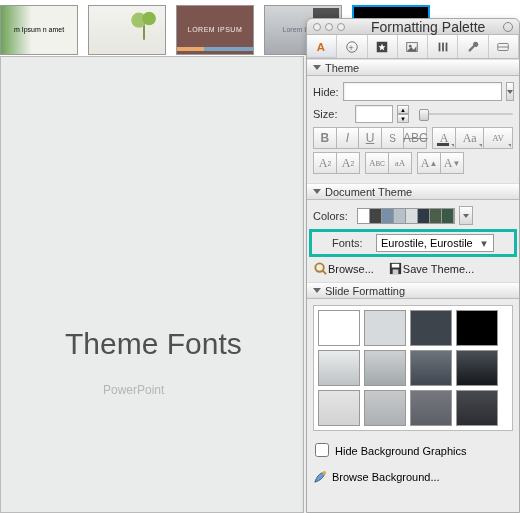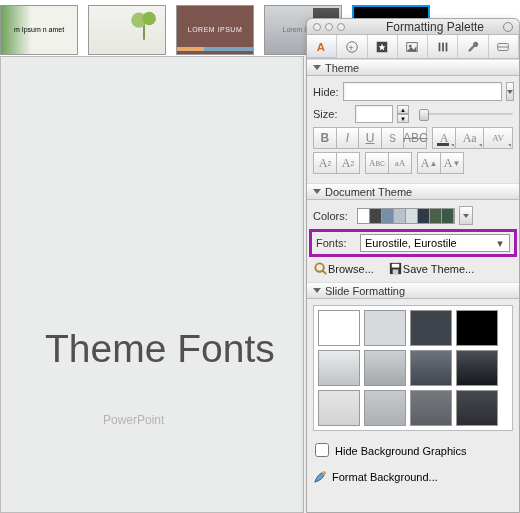--- a/index.html
+++ b/index.html
@@ -12,28 +12,28 @@
   .thumb.t1 { background: linear-gradient(to bottom, #f2f2ef, #e7e7e0); color: #6c8a35; }
   .thumb.t2 { background: #7c554f; color: #eee; font-size: 7px; letter-spacing: .5px; }
   .thumb.t3 { background: linear-gradient(#d3d6d8,#a7abb1); color: #6b6f78; }
   .thumb.t4 { background: #000; border: 2px solid #09e; }
   .t1 svg { position: absolute; right: 4px; top: 4px; width: 34px; height: 34px; }
   .t2 .accent { position: absolute; bottom: 3px; left: 0; right: 0; height: 4px; background: linear-gradient(to right, #e9a96a 35%, #7aa3c4 35%); }
   .t3 .bw { position: absolute; right: 2px; top: 2px; bottom: 2px; width: 26px; background: linear-gradient(#555,#222); }
 
   
   .canvas { position: absolute; top: 56px; left: 0; width: 304px; bottom: 0; background: #eaebeb; border: 1px solid #bbb; padding-top: 270px; }
-  .canvas h1 { font-family: "Arial Narrow", Arial, sans-serif; font-weight: 400; font-size: 39px; color: #505050; margin-left: 44px; letter-spacing: 0; }
-  .canvas .sub { font-family: Arial, sans-serif; font-size: 12px; color: #b5b5b5; margin-left: 102px; margin-top: 42px; }
+  .canvas h1 { font-family: "Arial Narrow", Arial, sans-serif; font-weight: 400; font-size: 30px; color: #505050; margin-left: 64px; letter-spacing: 0; }
+  .canvas .sub { font-family: Arial, sans-serif; font-size: 12px; color: #b5b5b5; margin-left: 102px; margin-top: 22px; }
 
   
   .palette { position: absolute; top: 18px; right: 0; width: 214px; bottom: 0; background: #ececec; border: 1px solid #aaa; border-top-left-radius: 6px; border-top-right-radius: 6px; box-shadow: 0 2px 6px rgba(0,0,0,.2); }
   .p-titlebar { height: 16px; background: linear-gradient(#f0f0f0,#d6d6d6); border-bottom: 1px solid #bbb; border-radius: 6px 6px 0 0; display: flex; align-items: center; padding: 0 6px; gap: 4px; }
   .tb-dot { width: 8px; height: 8px; border-radius: 50%; border: 1px solid #999; background: #eee; }
-  .p-title { flex: 1; text-align: center; color: #333; font-size: 12px; margin-left: 22px; }
+  .p-title { flex: 1; text-align: left; color: #333; font-size: 14px; margin-left: 22px; }
   .tb-expand { width: 10px; height: 10px; border: 1px solid #888; border-radius: 50%; }
 
   .p-tabs { height: 24px; background: linear-gradient(#fefefe,#e5e5e5); border-bottom: 1px solid #bbb; display: flex; }
   .p-tab { flex: 1; border-right: 1px solid #ccc; display: flex; align-items: center; justify-content: center; color: #555; font-size: 14px; }
   .p-tab.active { background: linear-gradient(#fff,#dcdfe6); box-shadow: inset 0 -1px 1px rgba(0,0,0,.1); }
   .p-tab svg { width: 14px; height: 14px; }
 
   .section-head { height: 17px; background: linear-gradient(#fefefe,#e0e0e0); border-top: 1px solid #ddd; border-bottom: 1px solid #bbb; display: flex; align-items: center; padding: 0 6px; color: #333; }
   .section-head .tri { display: inline-block; width: 0; height: 0; border-left: 4px solid transparent; border-right: 4px solid transparent; border-top: 5px solid #666; margin-right: 4px; }
   .section-body { padding: 6px 6px; }
@@ -53,21 +53,21 @@
   .slider::after { content: ""; position: absolute; top: 0; left: 0; width: 8px; height: 10px; background: linear-gradient(#f8f8f8,#cfcfcf); border: 1px solid #999; border-radius: 2px; }
 
   .btnrow { display: flex; gap: 0; margin-bottom: 3px; }
   .ibtn { width: 24px; height: 22px; background: linear-gradient(#fefefe,#e6e6e6); border: 1px solid #b6b6b6; margin-left: -1px; display: flex; align-items: center; justify-content: center; color: #888; font-size: 12px; font-family: "Times New Roman", serif; position: relative; }
   .ibtn:first-child { margin-left: 0; }
   .ibtn .mini-drop { position: absolute; right: 1px; bottom: 1px; width: 0; height: 0; border-left: 3px solid transparent; border-top: 3px solid #888; }
 
   
   .colors-sw { display: flex; border: 1px solid #999; }
   .colors-sw span { width: 12px; height: 14px; border-right: 1px solid #999; }
-  .redbox { border: 3px solid #a21caf; padding: 2px 4px; margin: 0 -4px 4px -4px; }
+  .redbox { border: 3px solid #14b8a6; padding: 2px 20px; margin: 0 -4px 4px -4px; }
   .redbox .row { margin: 0; }
   .fontsel { flex: 1; height: 18px; background: #fff; border: 1px solid #999; display: flex; align-items: center; padding: 0 4px; justify-content: space-between; }
   .fontsel .dd { width: 10px; text-align: center; color: #555; }
 
   .linkrow { display: flex; gap: 14px; align-items: center; color: #222; }
   .linkrow .lnk { display: flex; align-items: center; gap: 0; cursor: default; }
   .ic { width: 15px; height: 15px; }
 
   
   .bg-grid { display: grid; grid-template-columns: repeat(4, 42px); grid-template-rows: repeat(3, 36px); gap: 4px; padding: 4px; background: #fff; border: 1px solid #bbb; }
@@ -279,16 +279,16 @@
       </div>
     <label class="chk">
       <input type="checkbox" style="">
       <span>Hide Background Graphics</span>
     </label>
     <div class="lnk" style="display:flex;align-items:center;gap:4px">
       <svg class="ic" viewBox="0 0 16 16">
           <path d="M2 14c2-6 5-9 8-10l2 2c-1 3-4 6-10 8z" fill="#6aa0d8" stroke="#356"></path>
           <circle cx="12" cy="4" r="2" fill="#e2a84a"></circle>
         </svg>
-      <span>Format Background...</span>
+      <span>Browse Background...</span>
     </div>
   </div>
 </div>
 
 </body></html>

